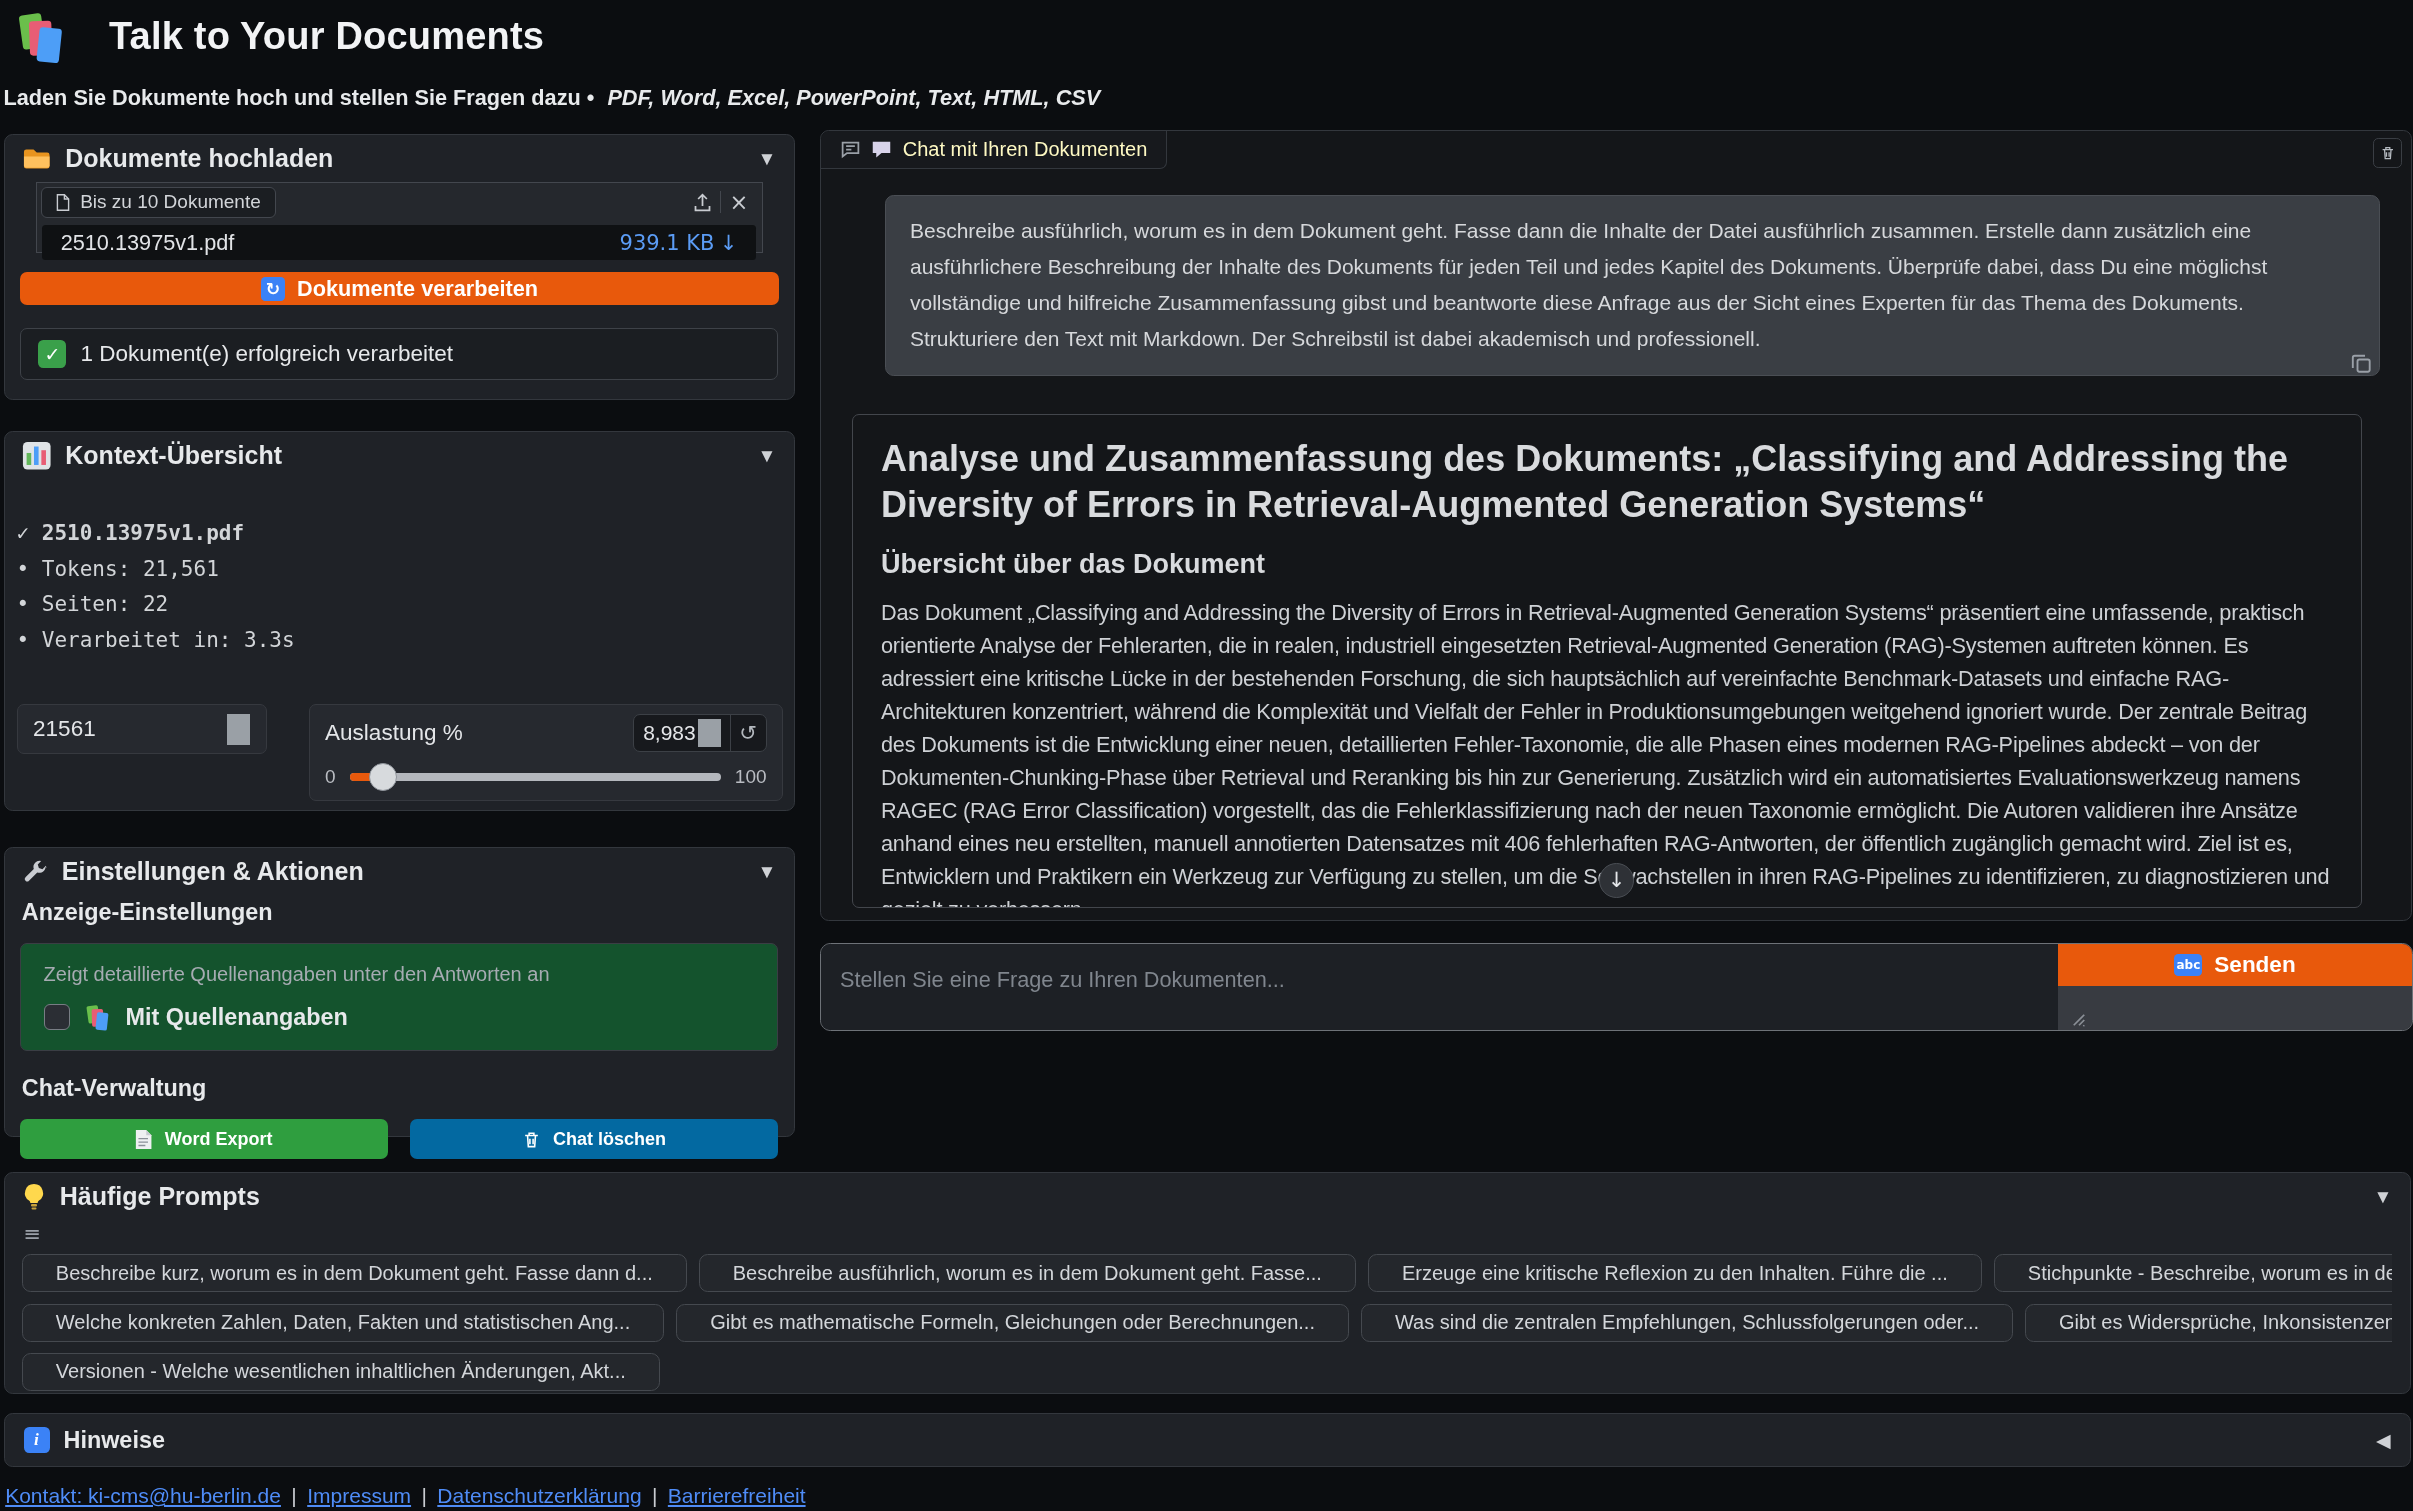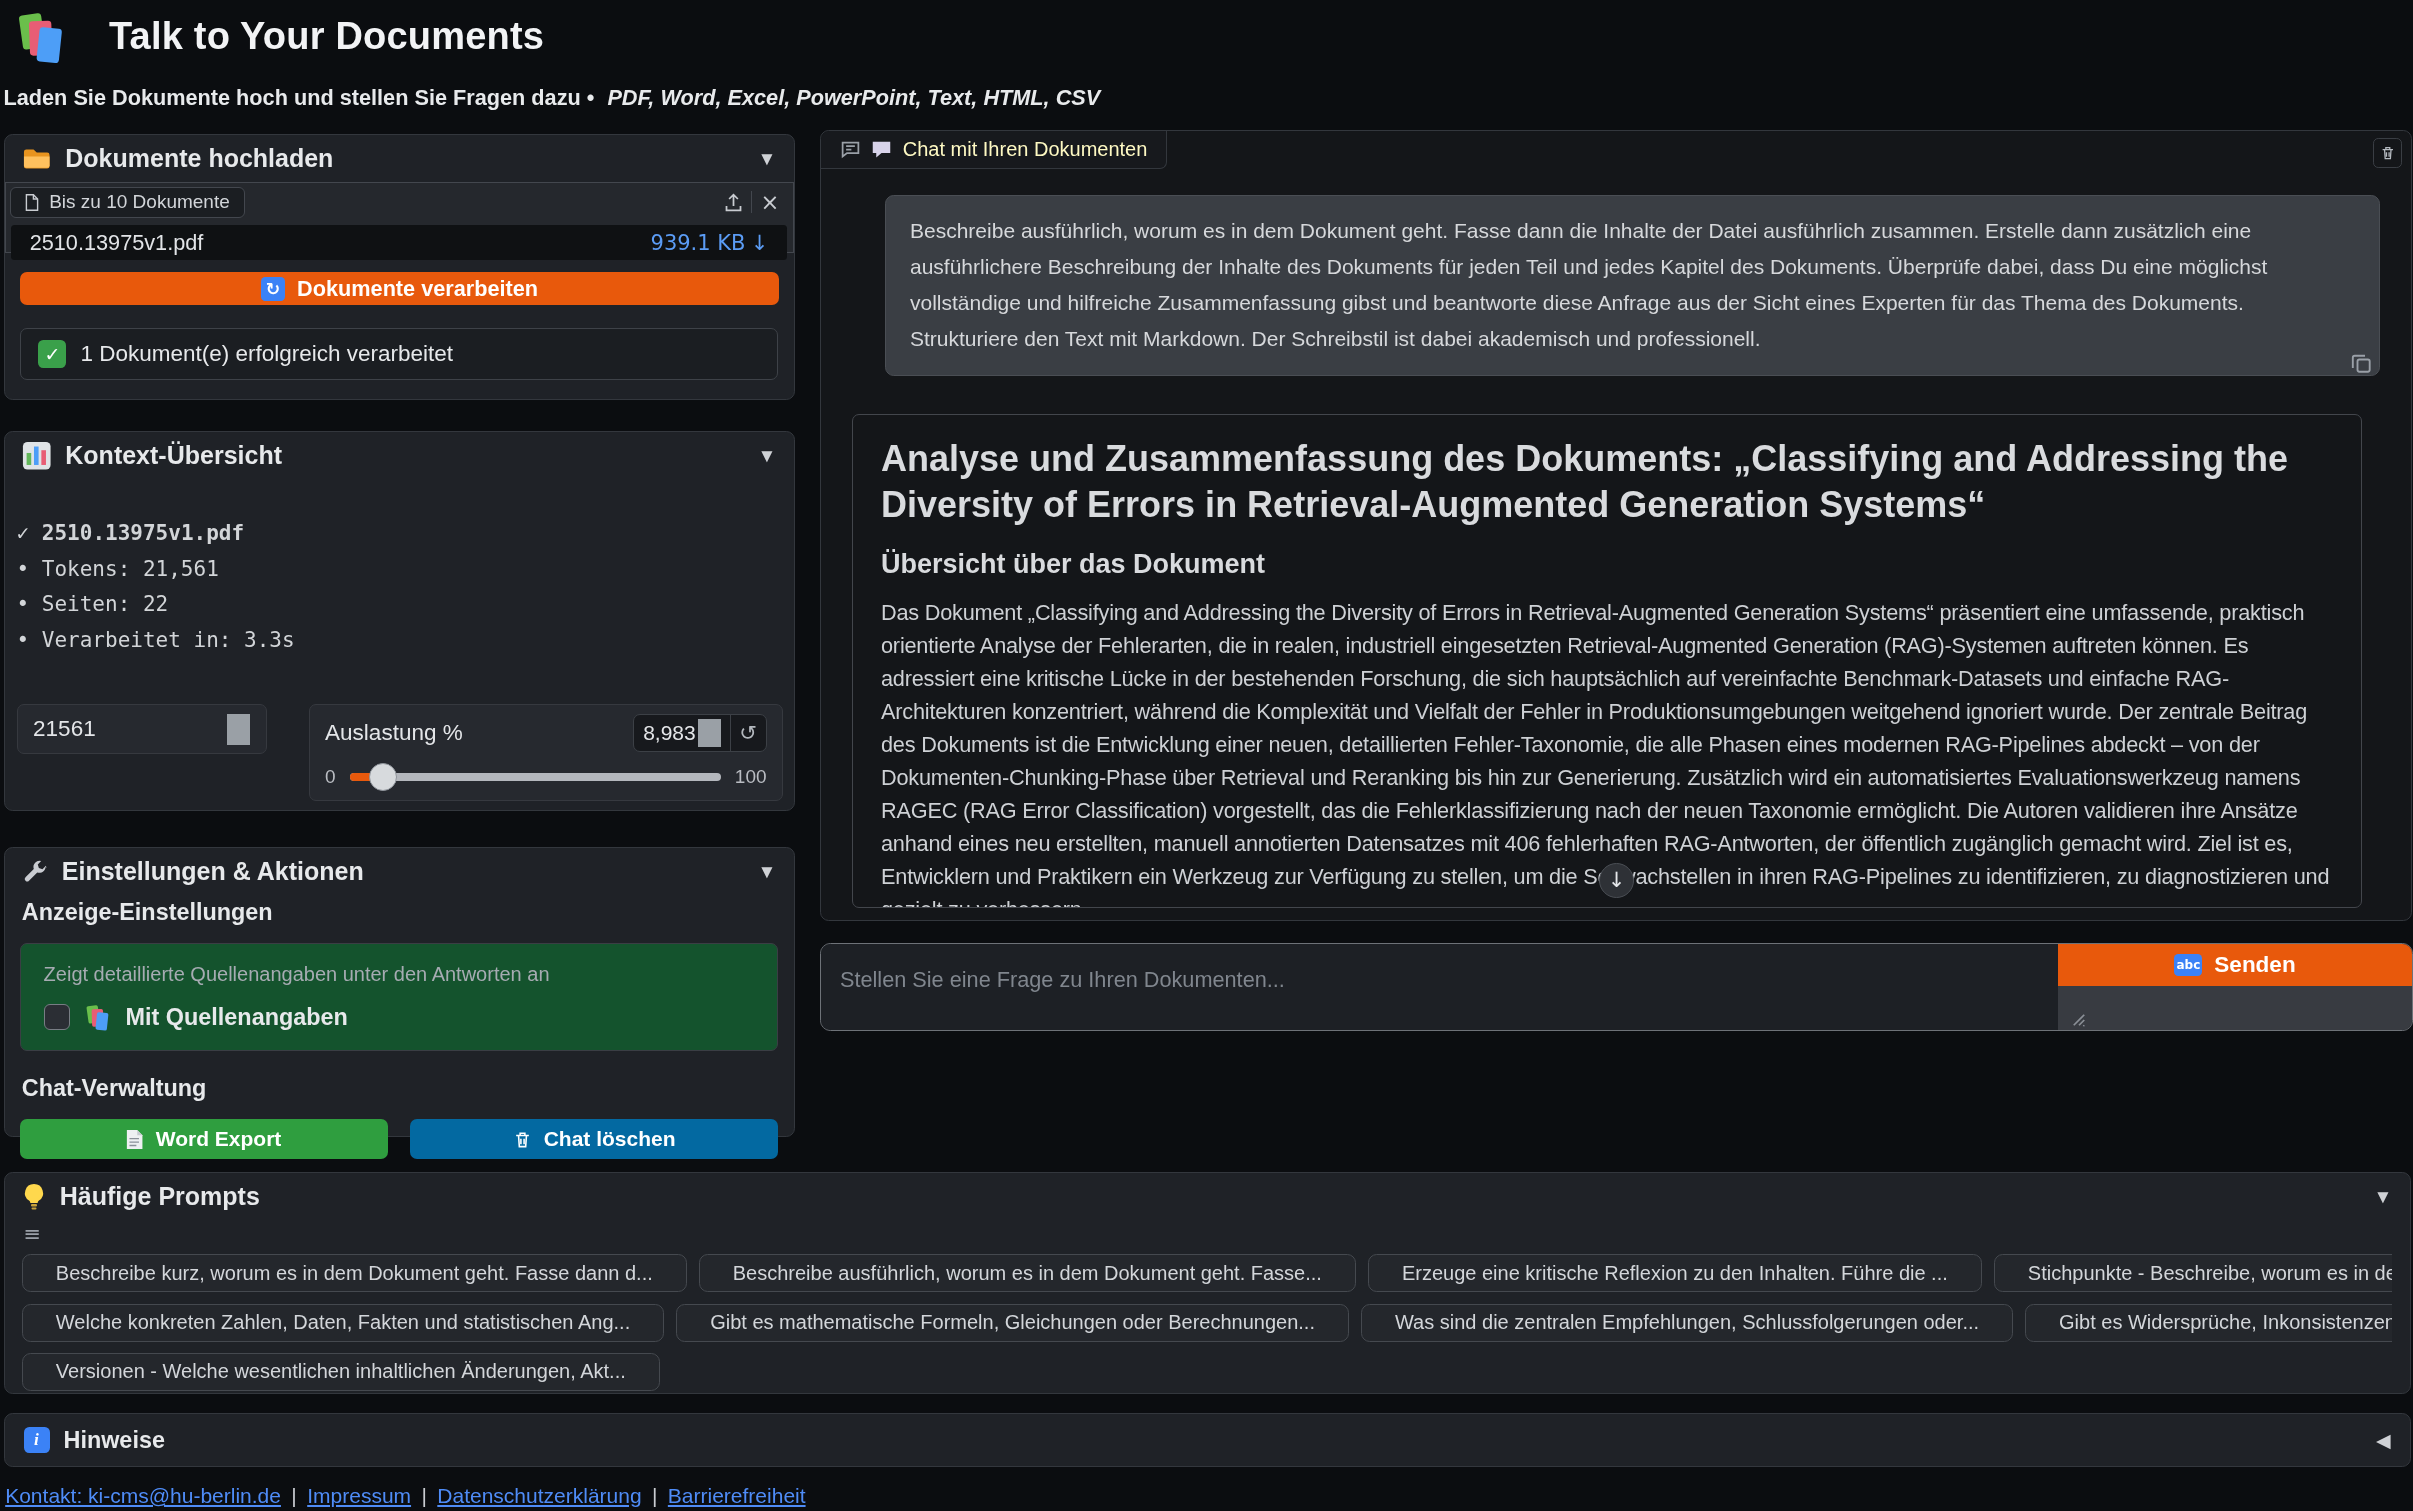--- a/index.html
+++ b/index.html
@@ -23,21 +23,21 @@
   
   .panel { position:absolute; left:3.5px; width:791px; background:#1f2227; border:0.9px solid #33373d; border-radius:8.7px; }
   .acc-header { height:47px; padding:0 17.3px; display:flex; align-items:center; gap:14px; font-size:25px; font-weight:700; color:#e7e9eb; cursor:pointer; }
   .acc-arrow { margin-left:auto; font-size:19px; color:#cfd2d6; }
 
   .panel-upload  { top:134px; height:266px; }
   .panel-context { top:431px; height:380px; }
   .panel-settings{ top:847px; height:290px; }
 
   
-  .dropzone { position:relative; margin:0 0; height:71px; border:0.9px solid #43474e; border-radius:0; background:#25282d; }
+  .dropzone { position:relative; margin:0 31px; height:71px; border:0.9px solid #43474e; border-radius:0; background:#25282d; }
   .drop-chip { position:absolute; top:3.5px; left:4.3px; height:31px; padding:0 14px; display:flex; align-items:center; gap:10.4px;
                background:#1b1e22; border:0.9px solid #43474e; border-radius:6px; font-size:19px; color:#d2d5d9; }
   .drop-actions { position:absolute; top:3.5px; right:5.2px; height:31px; display:flex; align-items:center; }
   .icon-btn { background:none; border:none; color:#c9ccd1; font-size:22.5px; width:35px; height:31px; display:flex; align-items:center; justify-content:center; cursor:pointer; font-family:"DejaVu Sans",sans-serif; }
   .vdiv { width:0.9px; height:22.5px; background:#43474e; }
   .file-row { position:absolute; top:42px; left:5.2px; right:5.2px; height:35px; background:#0f1113; border-radius:3.5px;
               display:flex; align-items:center; padding:0 19px; }
   .file-name { font-size:21.7px; color:#e2e4e7; }
   .file-size { margin-left:auto; font-size:21px; color:#5b9cf5; display:flex; gap:5.2px; align-items:center; cursor:pointer; font-family:"DejaVu Sans",sans-serif; }
   .btn-process { margin:19px 15.6px 0; width:759px; height:33px; border:none; border-radius:7px; background:#e8590c;
@@ -73,21 +73,21 @@
 
   
   .sub-heading { margin:3.5px 0 0 17.3px; font-size:23.4px; font-weight:700; color:#e7e9eb; }
   .sources-box { margin:17.3px 15.6px 0; border:0.9px solid #3a3e44; border-radius:7px; background:#14532d; padding:19px 22.5px; }
   .sources-info { font-size:20px; color:#a6abb2; }
   .checkbox-row { display:flex; align-items:center; gap:14px; margin-top:17.3px; cursor:pointer; }
   .checkbox { width:26px; height:26px; border:1.7px solid #787d84; border-radius:6px; background:#2b2e34; }
   .checkbox-label { font-size:23.4px; font-weight:600; color:#e7e9eb; }
   .chat-heading { margin-top:24px; }
   .action-row { margin:17.3px 15.6px 0; display:flex; gap:22.5px; }
-  .action-btn { flex:1; height:40px; border:none; border-radius:7px; color:#fff; font-size:21px; font-weight:700; font-family:inherit;
+  .action-btn { flex:1; height:40px; border:none; border-radius:7px; color:#fff; font-size:18px; font-weight:700; font-family:inherit;
                 display:flex; align-items:center; justify-content:center; gap:12px; cursor:pointer; }
   .btn-green { background:#2f9e3f; }
   .btn-red { background:#0369a1; }
 
   
   .chat-panel { position:absolute; left:820px; top:130px; width:1592px; height:791px; background:#141619;
                 border:0.9px solid #33373d; border-radius:8.7px; }
   .chat-tab { position:absolute; top:0; left:0; height:38px; padding:0 19px; display:flex; align-items:center; gap:10.4px;
               background:#17191d; border-right:0.9px solid #33373d; border-bottom:0.9px solid #33373d;
               border-radius:8.7px 0 7px 0; font-size:20px; color:#fef9c3; }

